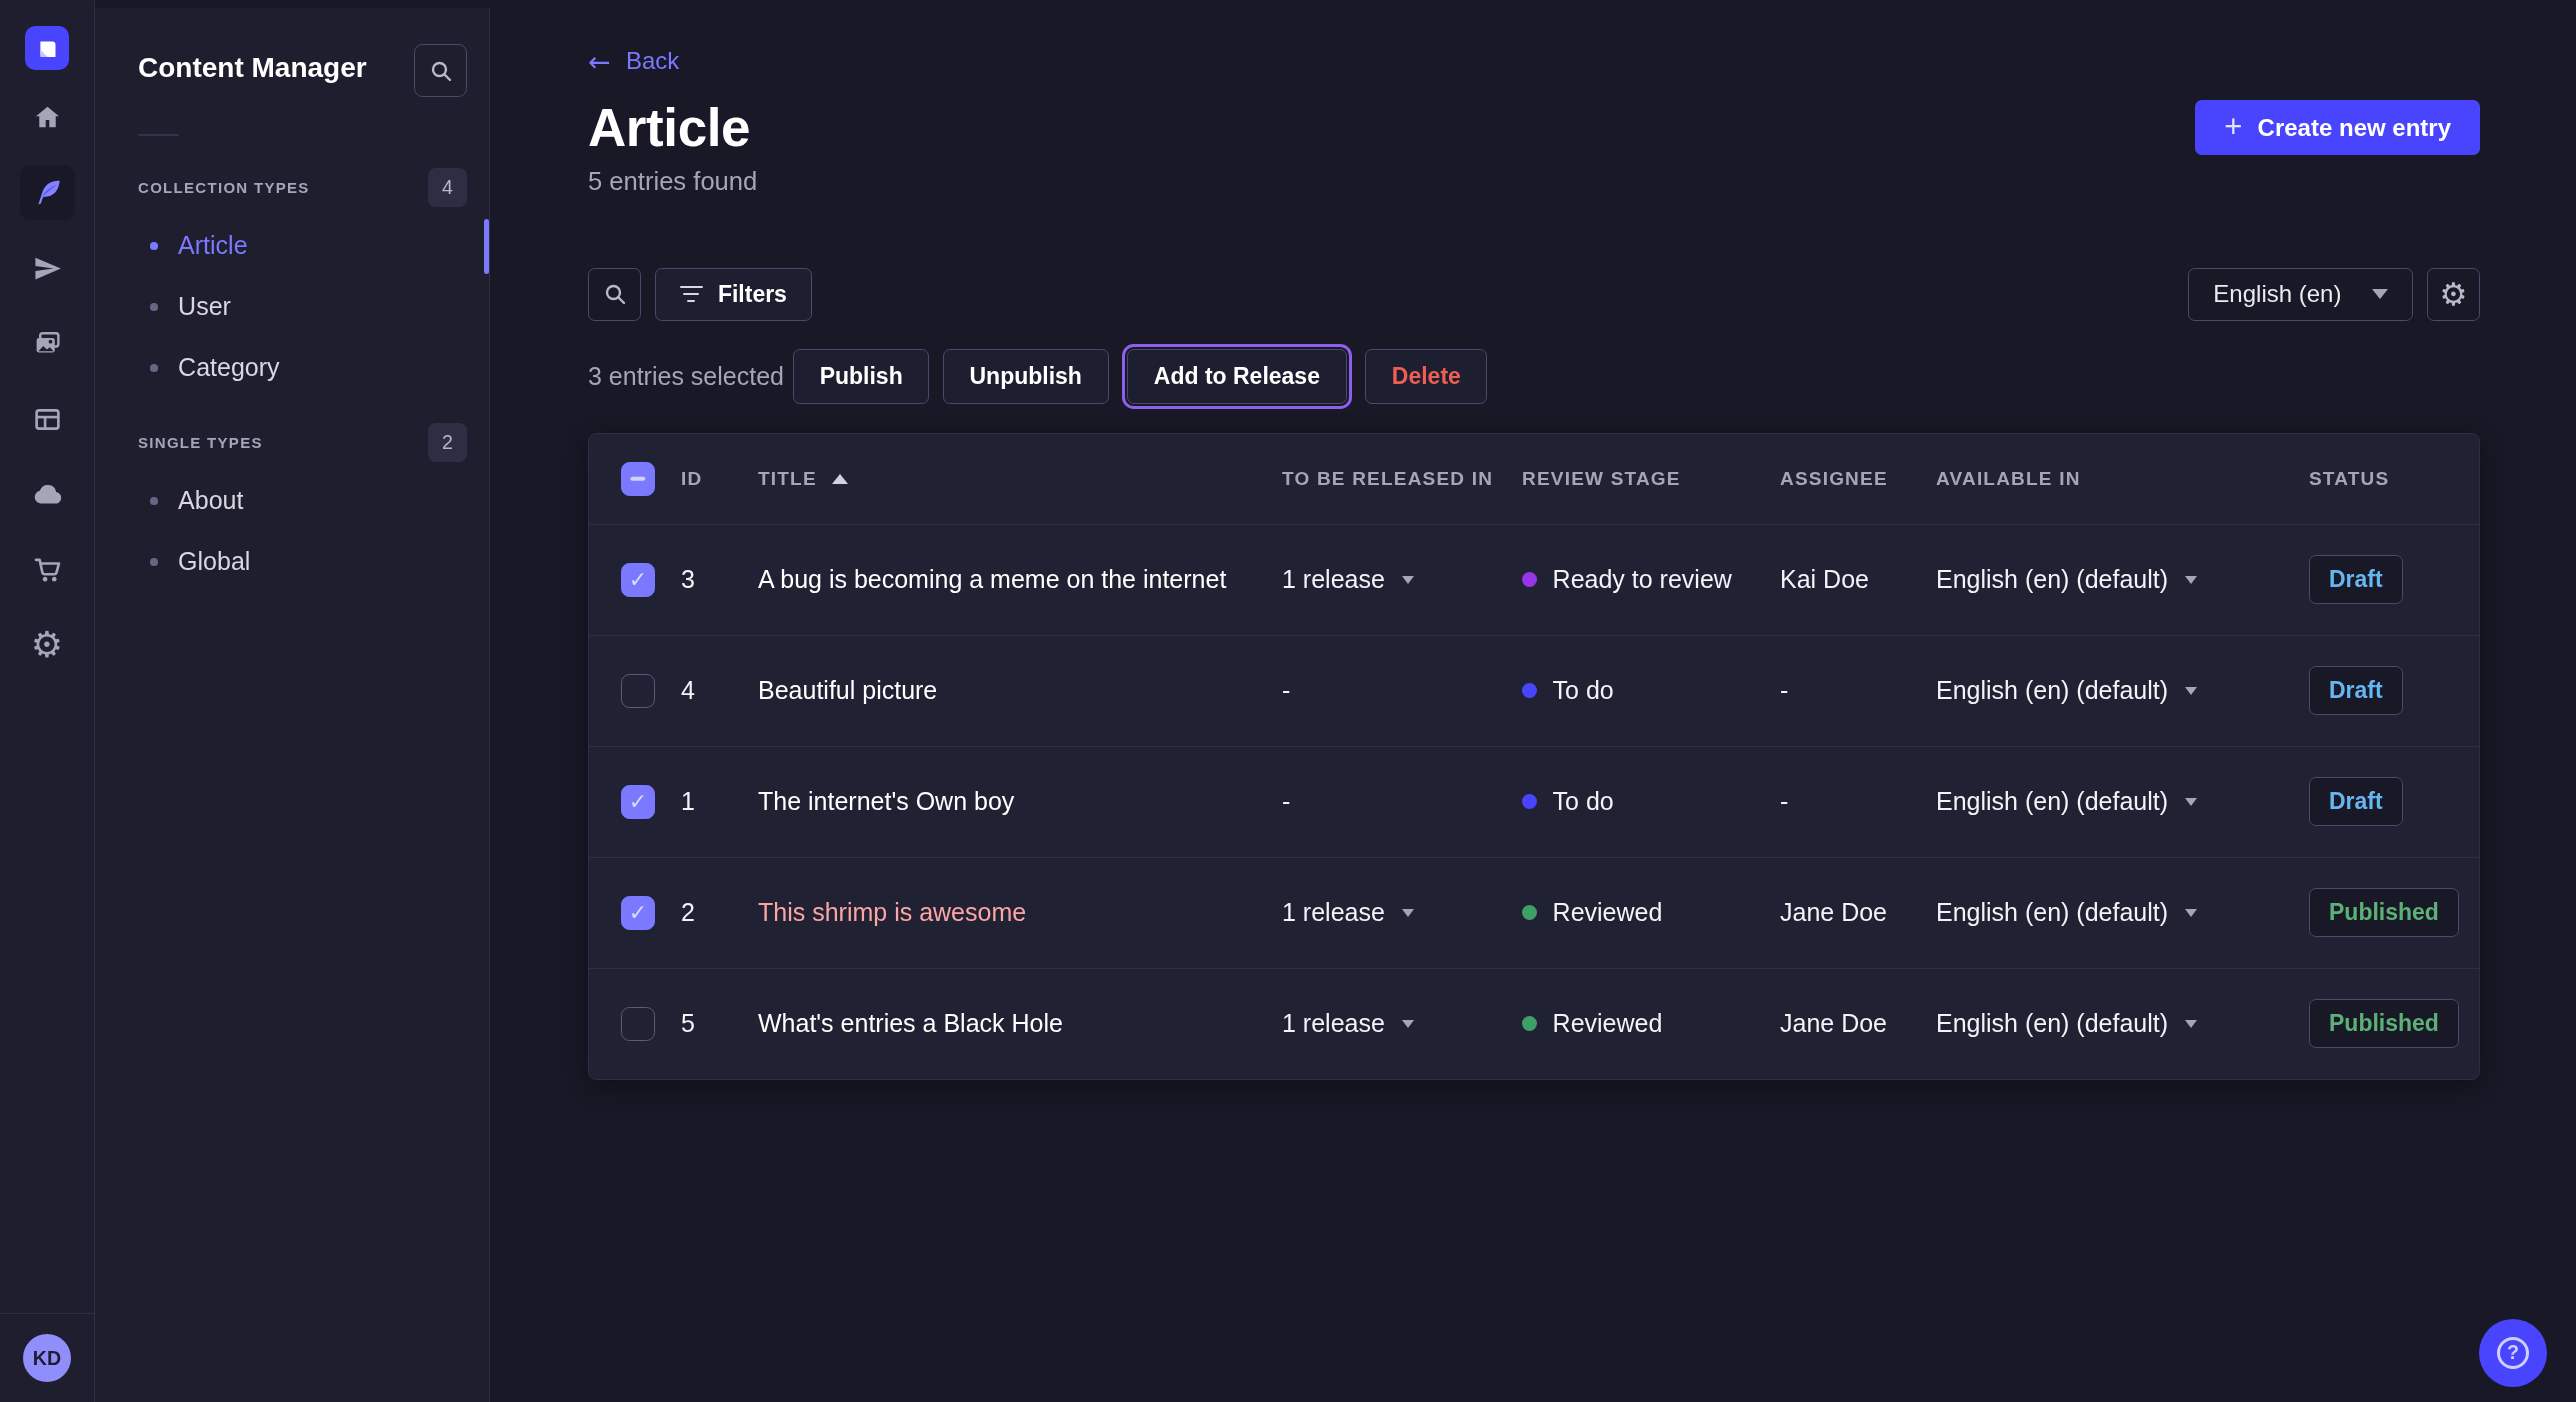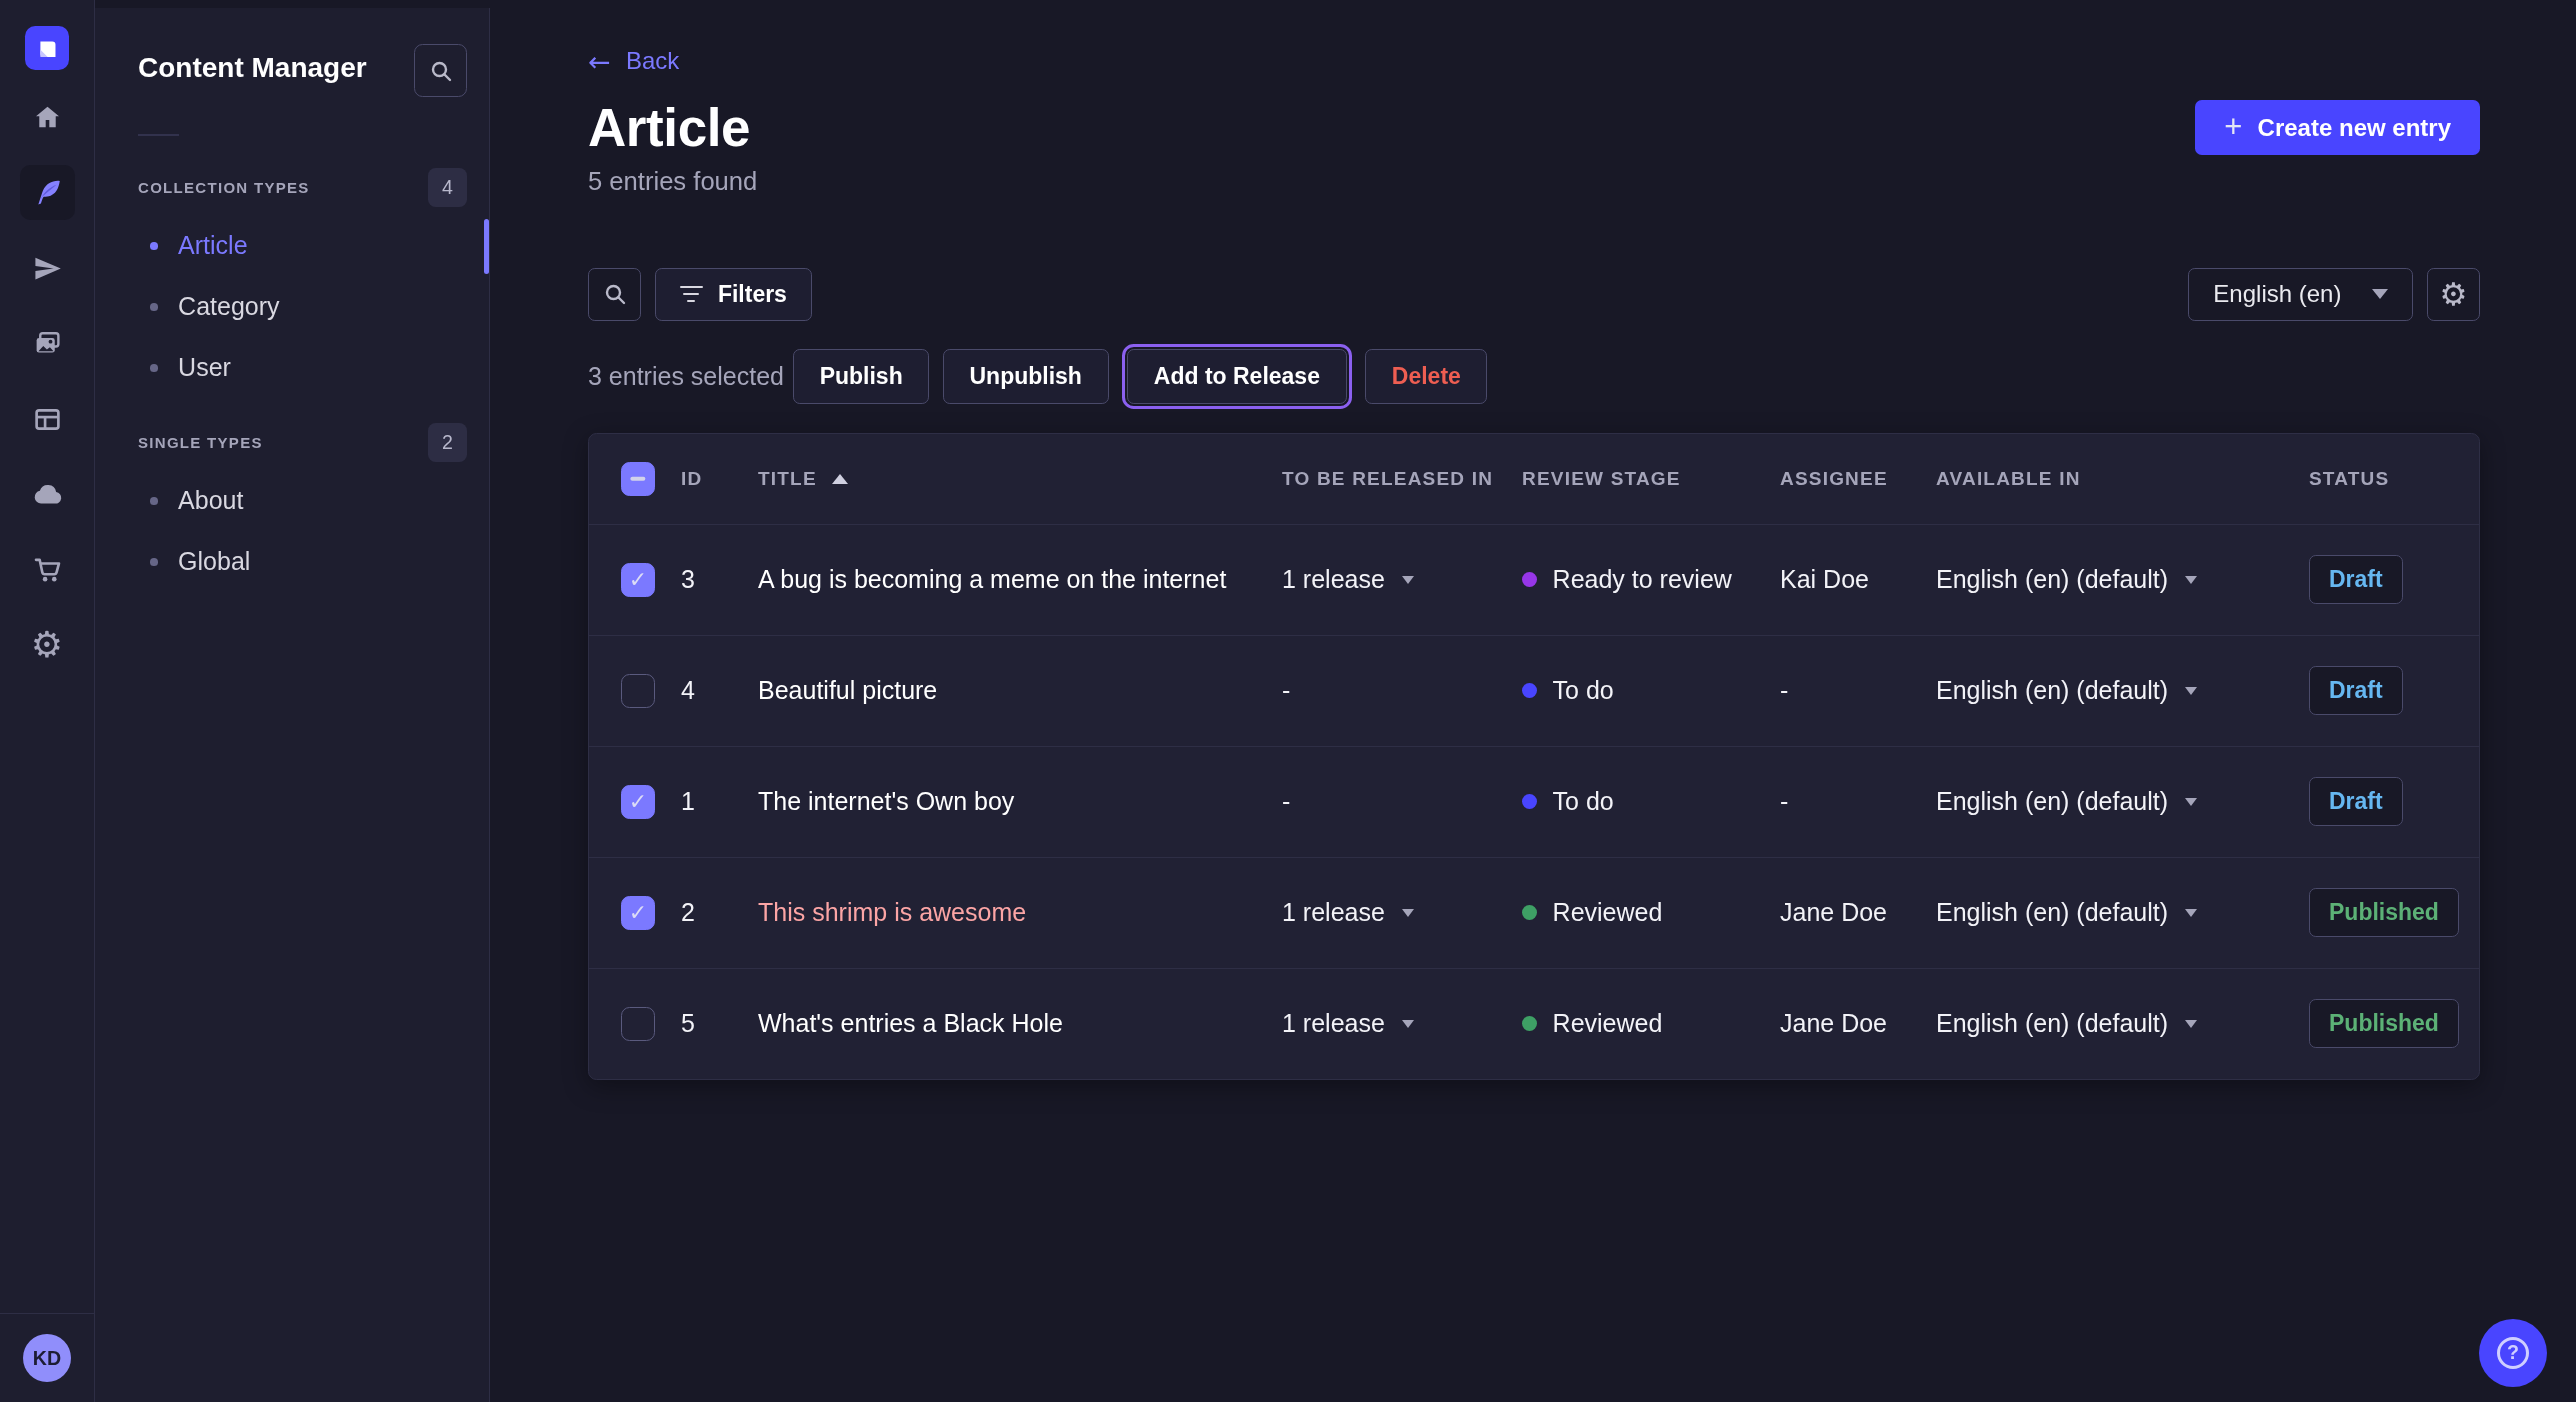--- a/index.html
+++ b/index.html
@@ -246,25 +246,25 @@
       <span class="side-section-label">COLLECTION TYPES</span>
       <span class="side-badge">4</span>
     </div>
     <div>
           <div class="side-item active">
     <span class="bullet"></span>
     <span>Article</span>
   </div>
           <div class="side-item">
     <span class="bullet"></span>
-    <span>Category</span>
+    <span>User</span>
   </div>
           <div class="side-item">
     <span class="bullet"></span>
-    <span>User</span>
+    <span>Category</span>
   </div>
         </div>
   </div>
       <div class="side-section">
     <div class="side-section-header">
       <span class="side-section-label">SINGLE TYPES</span>
       <span class="side-badge">2</span>
     </div>
     <div>
           <div class="side-item">

